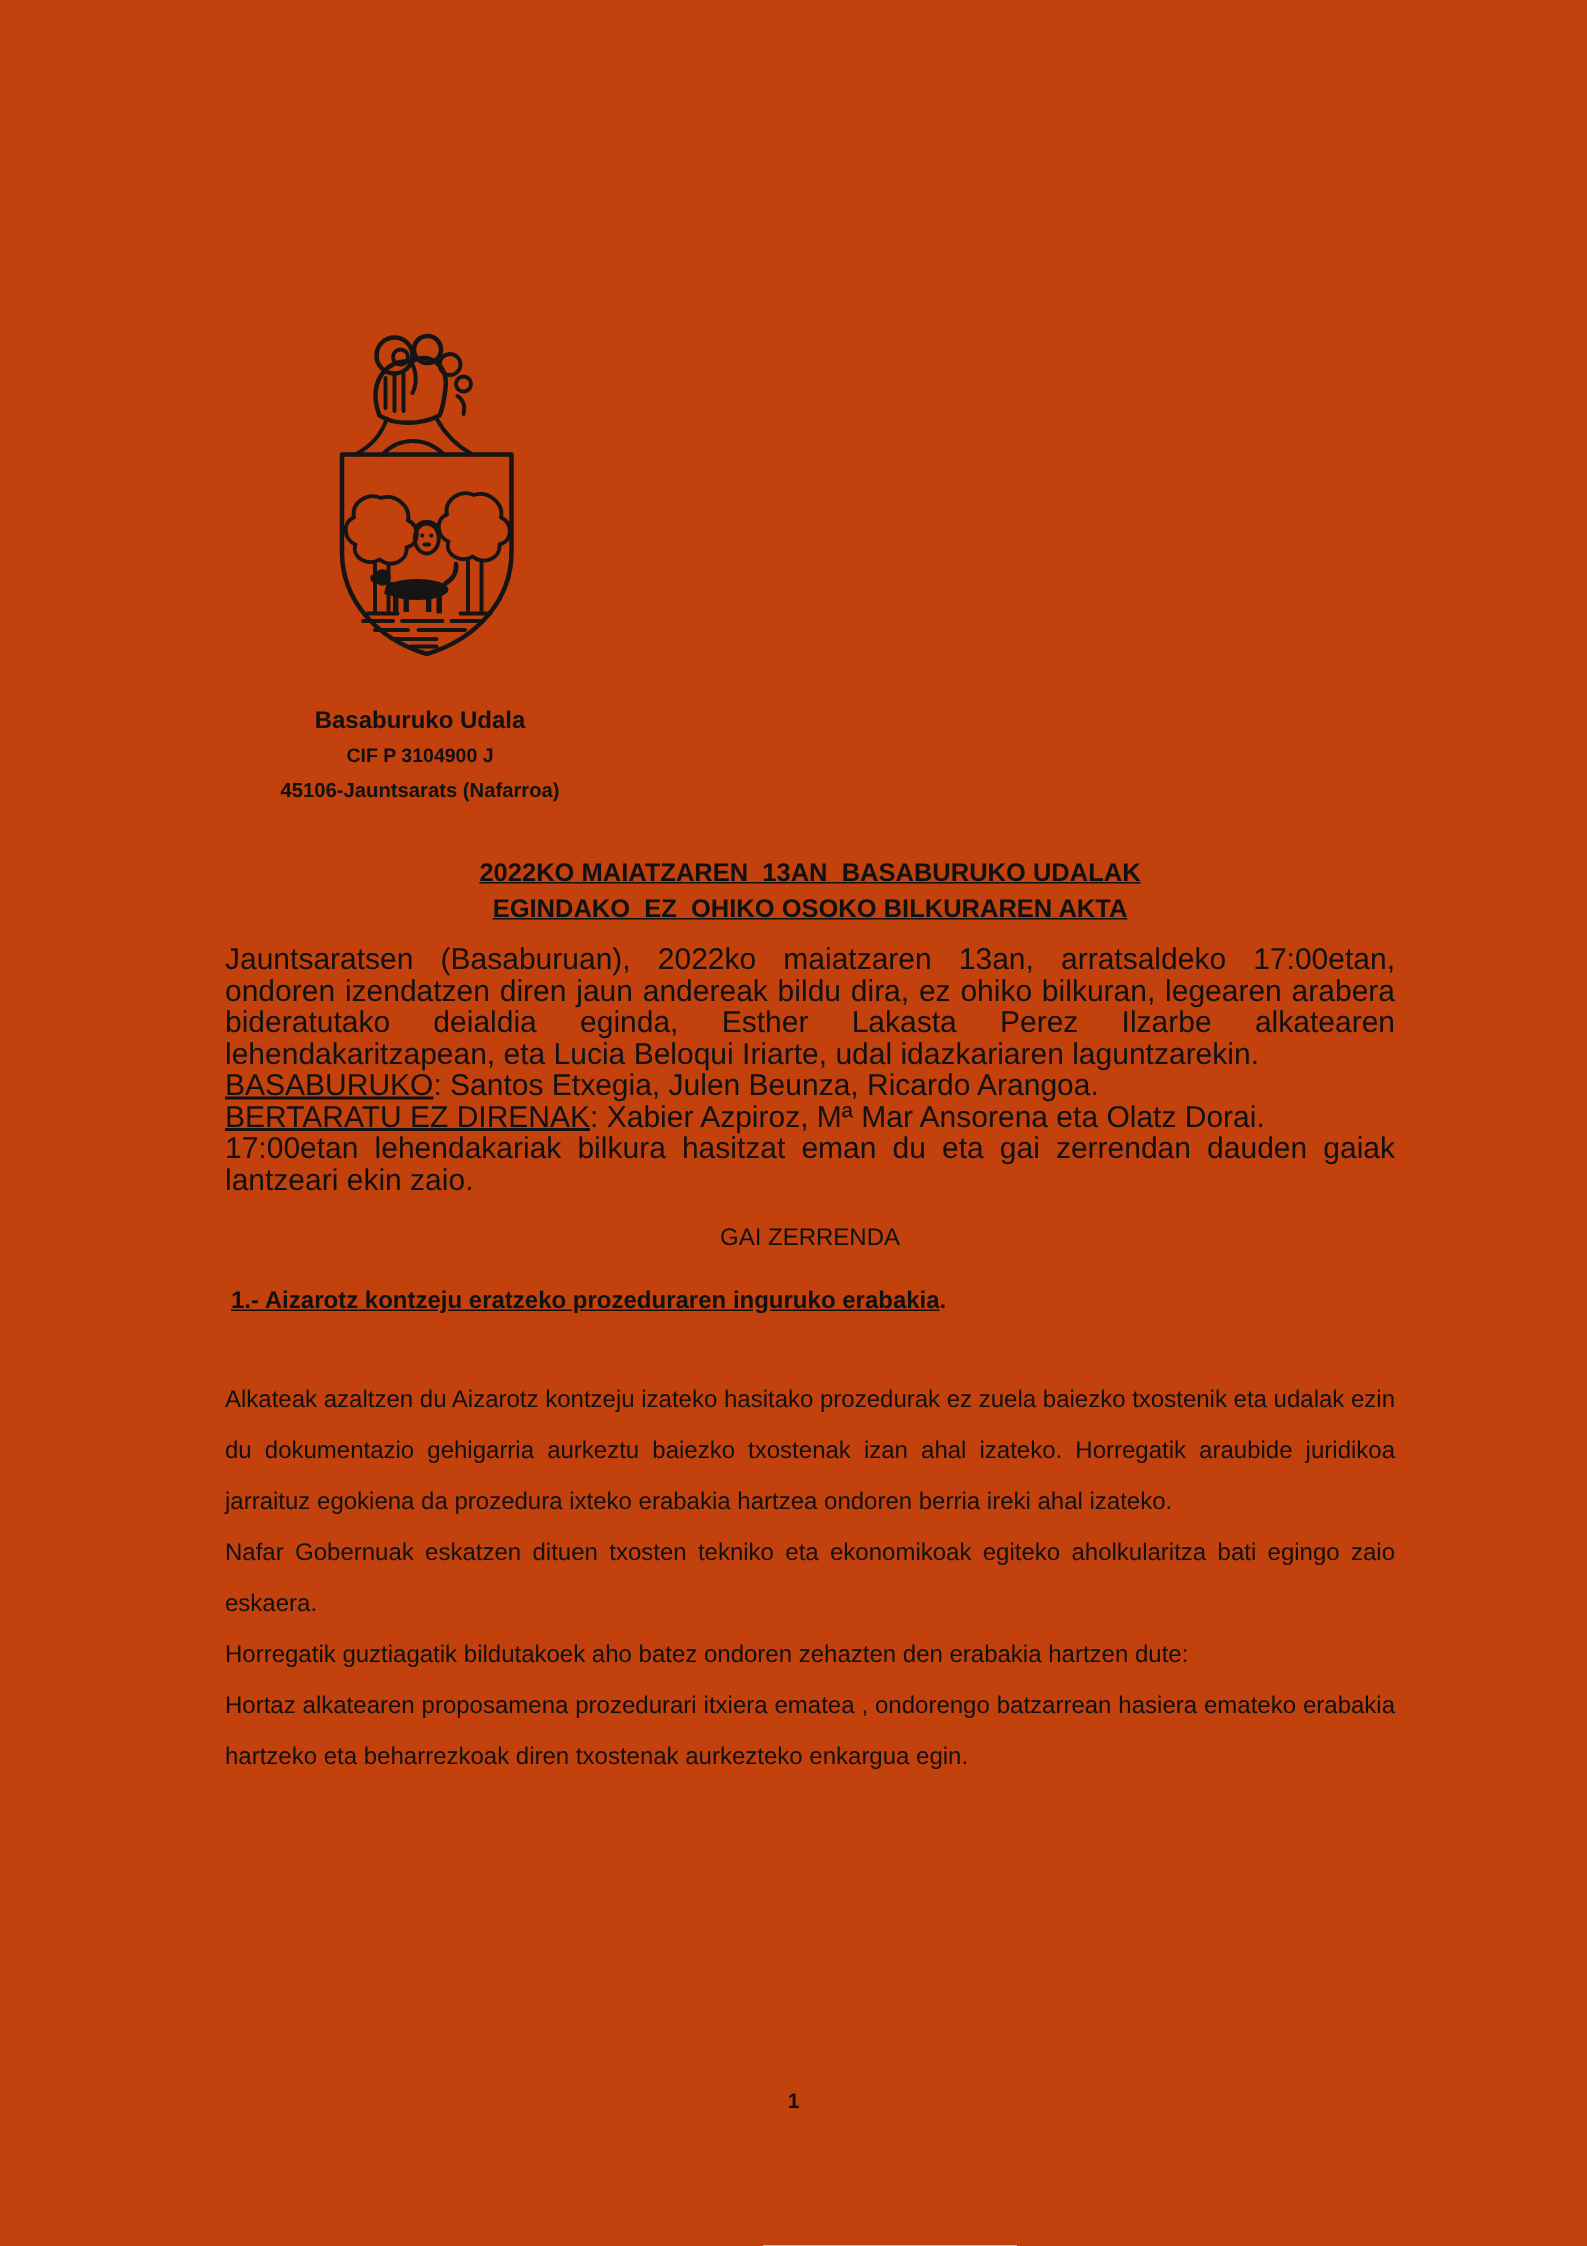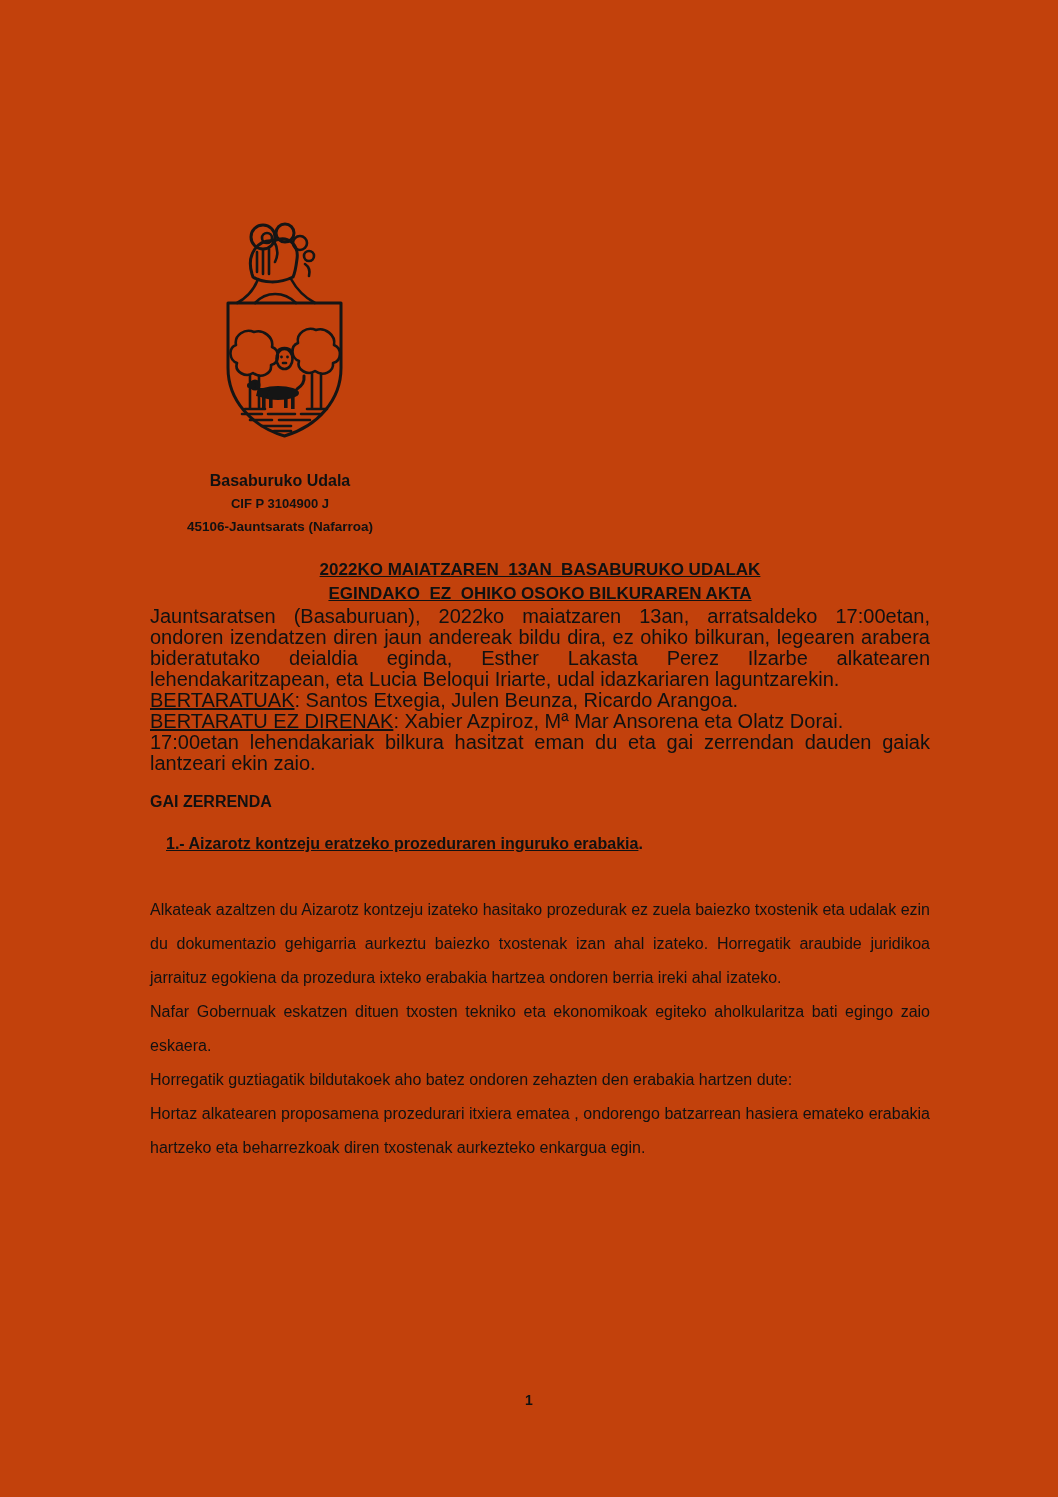--- a/index.html
+++ b/index.html
@@ -31,21 +31,21 @@
   .org-name{font-size:16px;}
   .org-cif{font-size:13px;}
   .org-address{font-size:13.5px;}
   .content{
     position:absolute;
     left:150px;
     top:558px;
     width:780px;
   }
   .doc-title{
-    margin:0;
+    margin:12px;
     text-align:center;
     font-size:17px;
     font-weight:bold;
     line-height:24px;
   }
   .doc-title .tline{
     text-decoration:underline;
     white-space:pre;
     display:block;
   }
@@ -55,26 +55,27 @@
     line-height:21px;
     text-align:justify;
   }
   .intro{margin-top:23px;}
   .attendees-line{margin-top:24px; text-align:left;}
   .absent-line{margin-top:21px; text-align:left;}
   .ulabel{text-decoration:underline;}
   .opening{margin-top:18px;}
   .agenda-heading{
     margin:17px 0 0 0;
+    text-align:center;
     font-size:16px;
-    font-weight:bold;
+    font-weight:normal;
     line-height:21px;
   }
   .item-heading{
-    margin:21px 0 0 16px;
+    margin:21px 0 0 4px;
     font-size:16px;
     font-weight:bold;
     line-height:22px;
   }
   .item-heading .ulabel{text-decoration:underline;}
   p.spaced{
     margin:0;
     font-size:16px;
     line-height:34px;
     text-align:justify;
@@ -157,21 +158,21 @@
 
   <div class="content">
 
     <h1 class="doc-title">
       <span class="tline">2022KO MAIATZAREN  13AN  BASABURUKO UDALAK</span>
       <span class="tline">EGINDAKO  EZ  OHIKO OSOKO BILKURAREN AKTA</span>
     </h1>
 
     <p class="body intro">Jauntsaratsen (Basaburuan), 2022ko maiatzaren 13an,  arratsaldeko  17:00etan, ondoren izendatzen diren jaun andereak bildu dira, ez  ohiko bilkuran, legearen arabera bideratutako deialdia eginda, Esther Lakasta Perez Ilzarbe alkatearen  lehendakaritzapean, eta Lucia Beloqui Iriarte, udal idazkariaren laguntzarekin.</p>
 
-    <p class="body attendees-line"><span class="ulabel">BERTARATUAK</span><span>: Santos Etxegia, Julen Beunza, Ricardo Arangoa.</span></p>
+    <p class="body attendees-line"><span class="ulabel">BASABURUKO</span><span>: Santos Etxegia, Julen Beunza, Ricardo Arangoa.</span></p>
 
     <p class="body absent-line"><span class="ulabel">BERTARATU EZ DIRENAK</span><span>: Xabier Azpiroz, Mª Mar Ansorena eta Olatz Dorai.</span></p>
 
     <p class="body opening">17:00etan lehendakariak bilkura hasitzat eman du eta gai zerrendan dauden gaiak lantzeari ekin zaio.</p>
 
     <h2 class="agenda-heading">GAI ZERRENDA</h2>
 
     <h3 class="item-heading"><span class="ulabel">1.- Aizarotz kontzeju eratzeko prozeduraren inguruko erabakia</span><span>.</span></h3>
 
     <p class="spaced first">Alkateak azaltzen du Aizarotz kontzeju izateko  hasitako prozedurak ez zuela baiezko txostenik eta udalak ezin du dokumentazio gehigarria aurkeztu baiezko txostenak izan ahal izateko. Horregatik araubide juridikoa jarraituz egokiena da prozedura ixteko erabakia hartzea ondoren berria ireki ahal izateko.</p>

